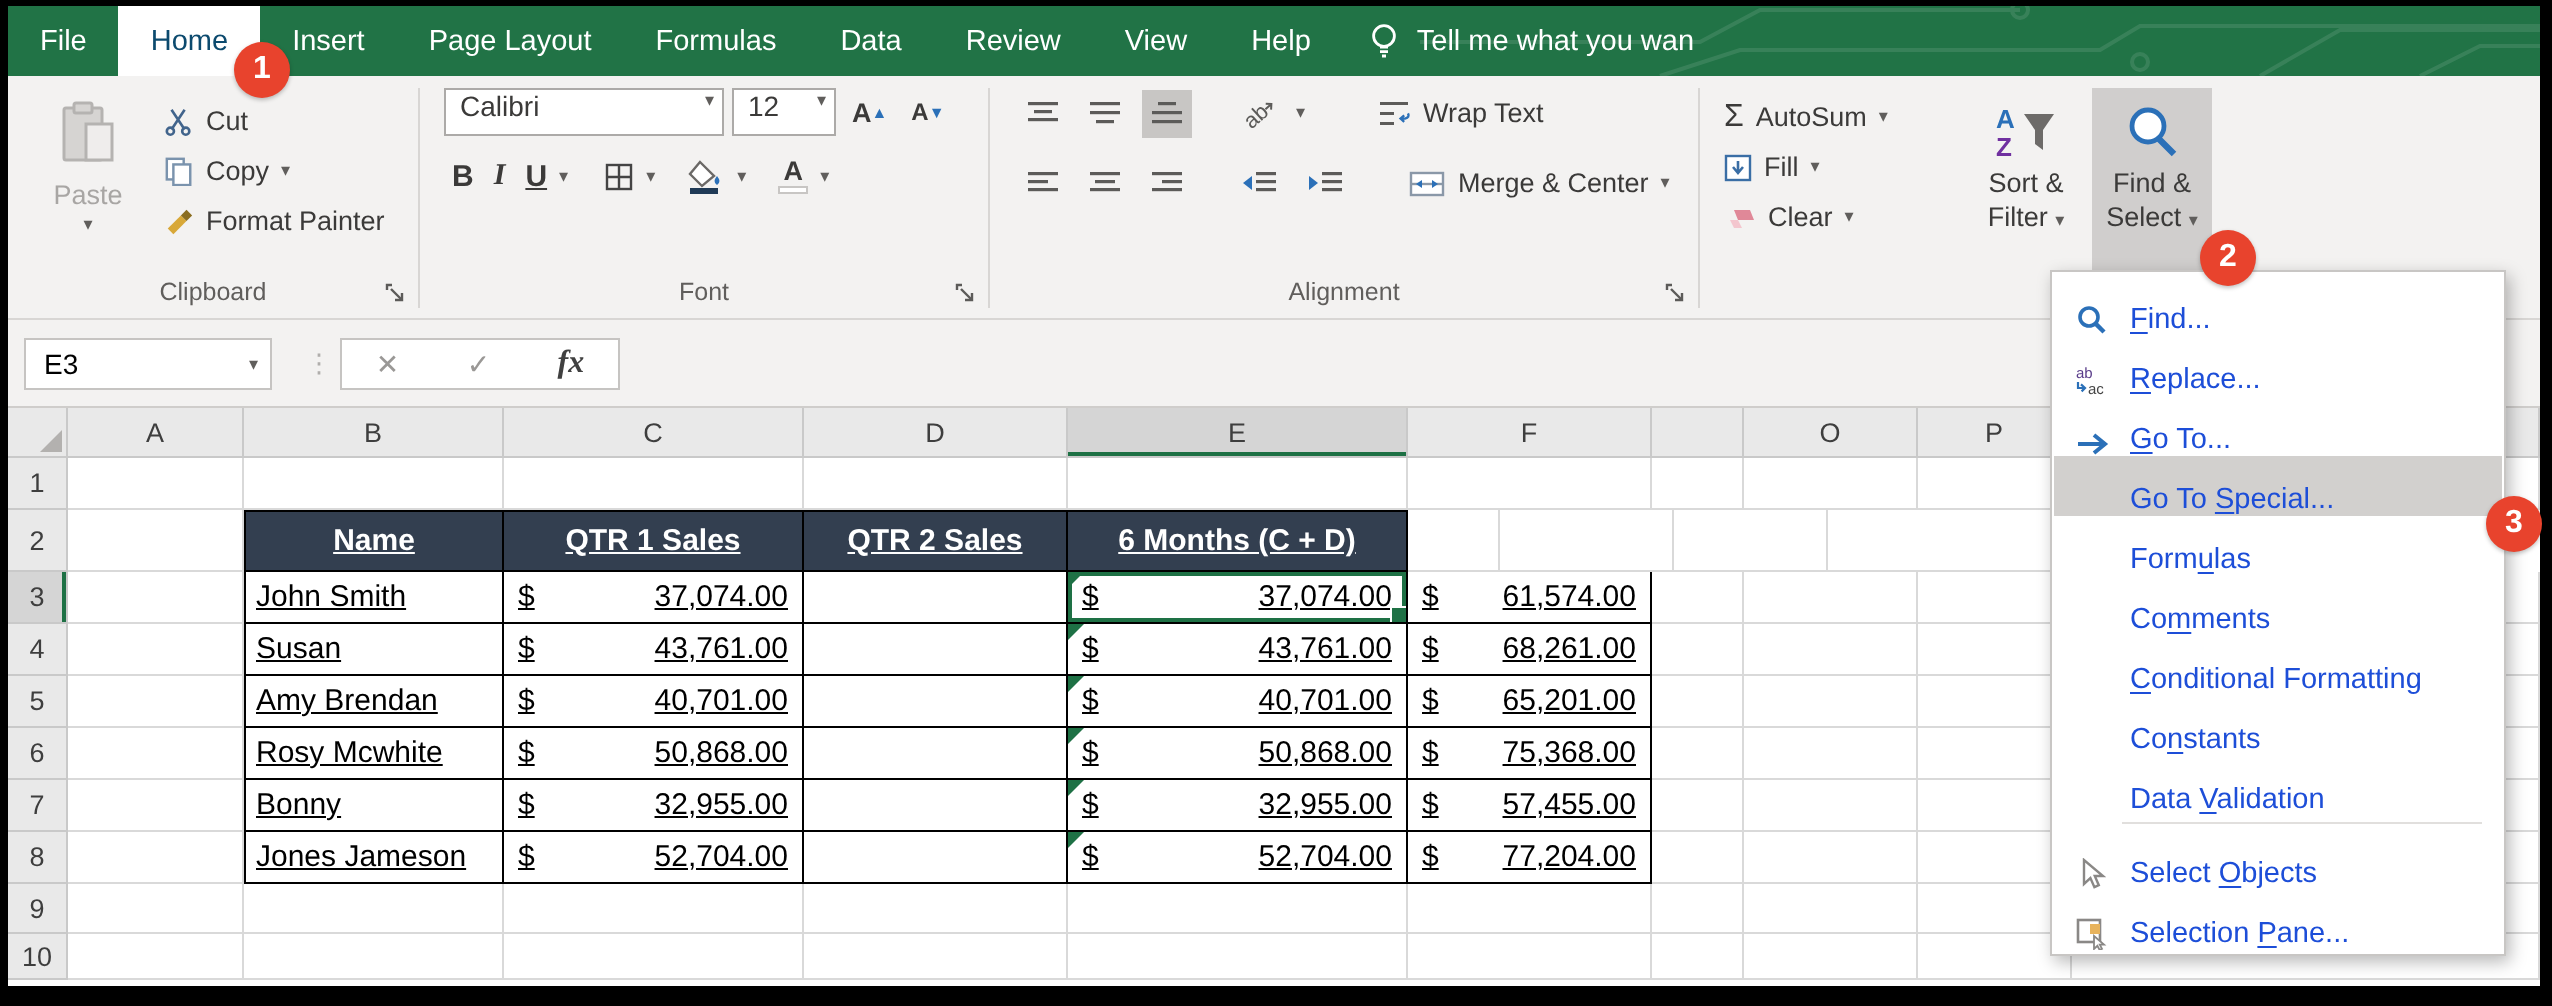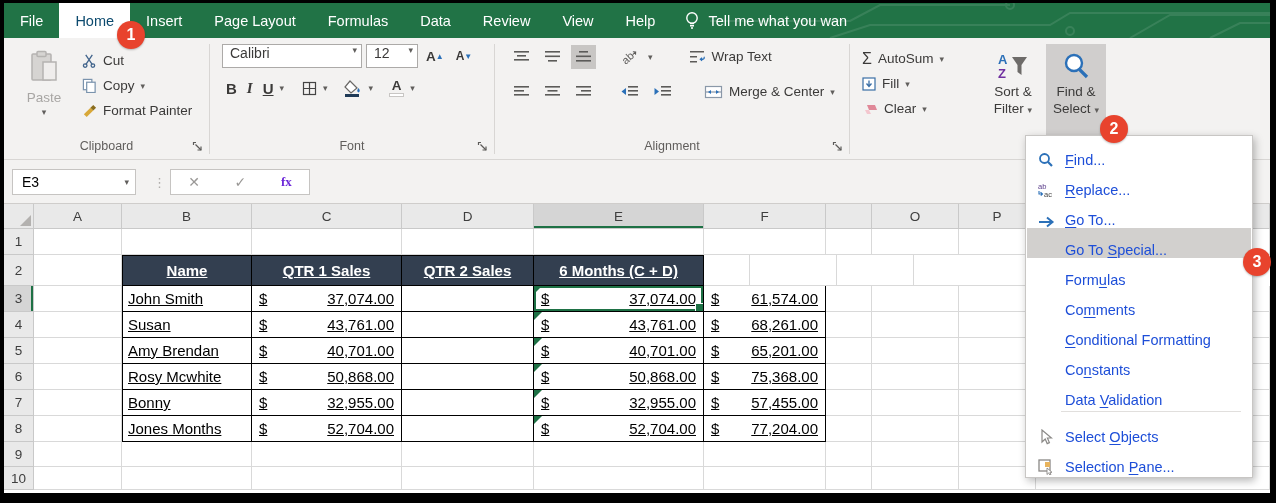--- a/index.html
+++ b/index.html
@@ -36,21 +36,21 @@
   .und { text-decoration:underline; font-weight:bold; font-size:15px; }
   .sigma { font-size:16px; color:#3b3a39; }
   .icon { display:inline-flex; align-items:center; justify-content:center; }
 
   
   #fbar { height:44px; background:#f3f2f1; border-bottom:1px solid #cfcdcb; display:flex; align-items:center; position:relative; font-size:14px; }
   #namebox { position:absolute; left:8px; top:9px; width:124px; height:26px; background:#fff; border:1px solid #c6c4c2; display:flex; align-items:center; padding:0 6px 0 9px; }
   #namebox .chev { margin-left:auto; }
   #fdots { position:absolute; left:149px; top:9px; height:26px; display:flex; align-items:center; color:#b0aeac; font-size:13px; }
   #fxbox { position:absolute; left:166px; top:9px; width:140px; height:26px; background:#fff; border:1px solid #c6c4c2; display:flex; align-items:center; justify-content:space-around; color:#9a9896; }
-  #fxbox .fx { font-family:"Liberation Serif",serif; font-weight:bold; color:#6d28d9; font-size:13px; }
+  #fxbox .fx { font-family:"Liberation Serif",serif; font-style:italic; font-weight:bold; color:#404040; font-size:16px; }
   #finput { position:absolute; left:312px; top:9px; right:0; height:26px; background:#fff; border:1px solid #c6c4c2; border-right:none; display:flex; align-items:center; padding-left:8px; font-size:14px; color:#000; }
 
   
   #grid { position:relative; background:#fff; }
   .grow { display:flex; }
   .gcell { flex:none; border-right:1px solid #d9d9d9; border-bottom:1px solid #d9d9d9; font-size:15px; overflow:hidden; position:relative; background:#fff; }
   .hdrcell { flex:none; background:#e9e9e9; border-right:1px solid #c9c9c9; border-bottom:1px solid #c9c9c9; display:flex; align-items:center; justify-content:center; font-size:13.5px; color:#3e3e3e; }
   .hdrcell.selhdr { background:#d5d5d5; box-shadow:inset 0 -2px 0 #1e7145; }
   .gutter { flex:none; background:#e9e9e9; border-right:1px solid #c9c9c9; border-bottom:1px solid #c9c9c9; display:flex; align-items:center; justify-content:center; font-size:13.5px; color:#3e3e3e; }
   .gutter.selhdr { background:#d5d5d5; box-shadow:inset -2px 0 0 #1e7145; }
@@ -592,21 +592,21 @@
             <span class="amt">57,455.00</span>
           </div>
           <div class="gcell" style="width: 46px;"></div>
           <div class="gcell" style="width: 87px;"></div>
           <div class="gcell" style="width: 77px;"></div>
           <div class="gcell" style="width: 234px;"></div>
         </div>
         <div class="grow" style="height: 26px;">
           <div class="gutter" style="width: 30px;">8</div>
           <div class="gcell" style="width: 88px;"></div>
-          <div class="gcell tbl first namecell" style="width: 130px;">Jones Months</div>
+          <div class="gcell tbl first namecell" style="width: 130px;">Jones Jameson</div>
           <div class="gcell tbl money" style="width: 150px;">
             <span class="cur">$</span>
             <span class="amt">52,704.00</span>
           </div>
           <div class="gcell tbl" style="width: 132px;"></div>
           <div class="gcell tbl money err" style="width: 170px;">
             <span class="cur">$</span>
             <span class="amt">52,704.00</span>
           </div>
           <div class="gcell tbl money" style="width: 122px;">

